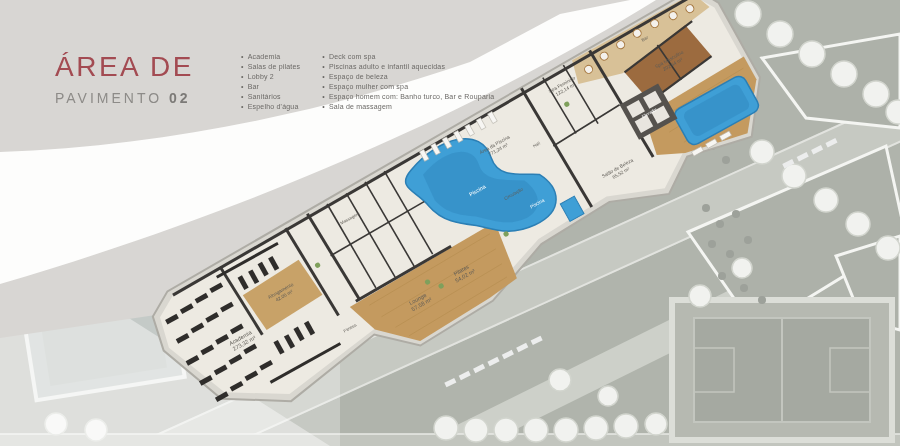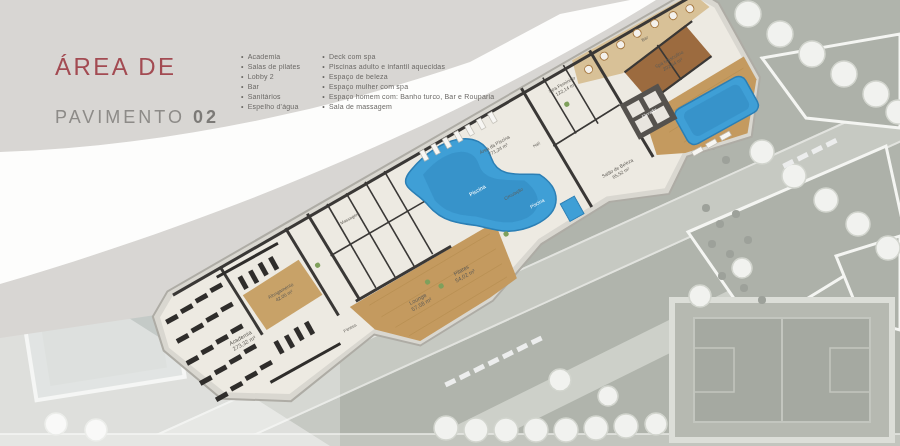--- a/index.html
+++ b/index.html
@@ -1,22 +1,22 @@
 <!DOCTYPE html>
 <html><head>
 <meta charset="utf-8">
 <style>
   html,body{margin:0;padding:0;}
   body{width:900px;height:446px;overflow:hidden;position:relative;
        font-family:"Liberation Sans",sans-serif;background:#d8d6d3;}
   #stage{position:absolute;inset:0;}
   .title-block{position:absolute;left:55px;top:52px;z-index:5;}
-  .title-line{font-size:24px;font-weight:300;letter-spacing:2.5px;
+  .title-line{font-size:28px;font-weight:300;letter-spacing:2.5px;
       color:#a34b52;line-height:29px;}
-  .subtitle{margin-top:26px;font-size:18px;letter-spacing:3px;color:#8d8b88;font-weight:300;}
+  .subtitle{margin-top:9px;font-size:14px;letter-spacing:3px;color:#8d8b88;font-weight:300;}
   .subtitle b{font-weight:700;color:#7c7a77;}
   .legend{position:absolute;left:241px;top:53px;z-index:5;display:flex;gap:22px;}
   .legend-col{display:flex;flex-direction:column;gap:3px;}
   .legend-item{font-size:7px;color:#6b6966;letter-spacing:.2px;display:flex;align-items:flex-start;}
   .legend-item .bullet{margin-right:4px;color:#6b6966;}
   svg{display:block;}
   text{font-family:"Liberation Sans",sans-serif;}
 </style>
 </head>
 <body>

